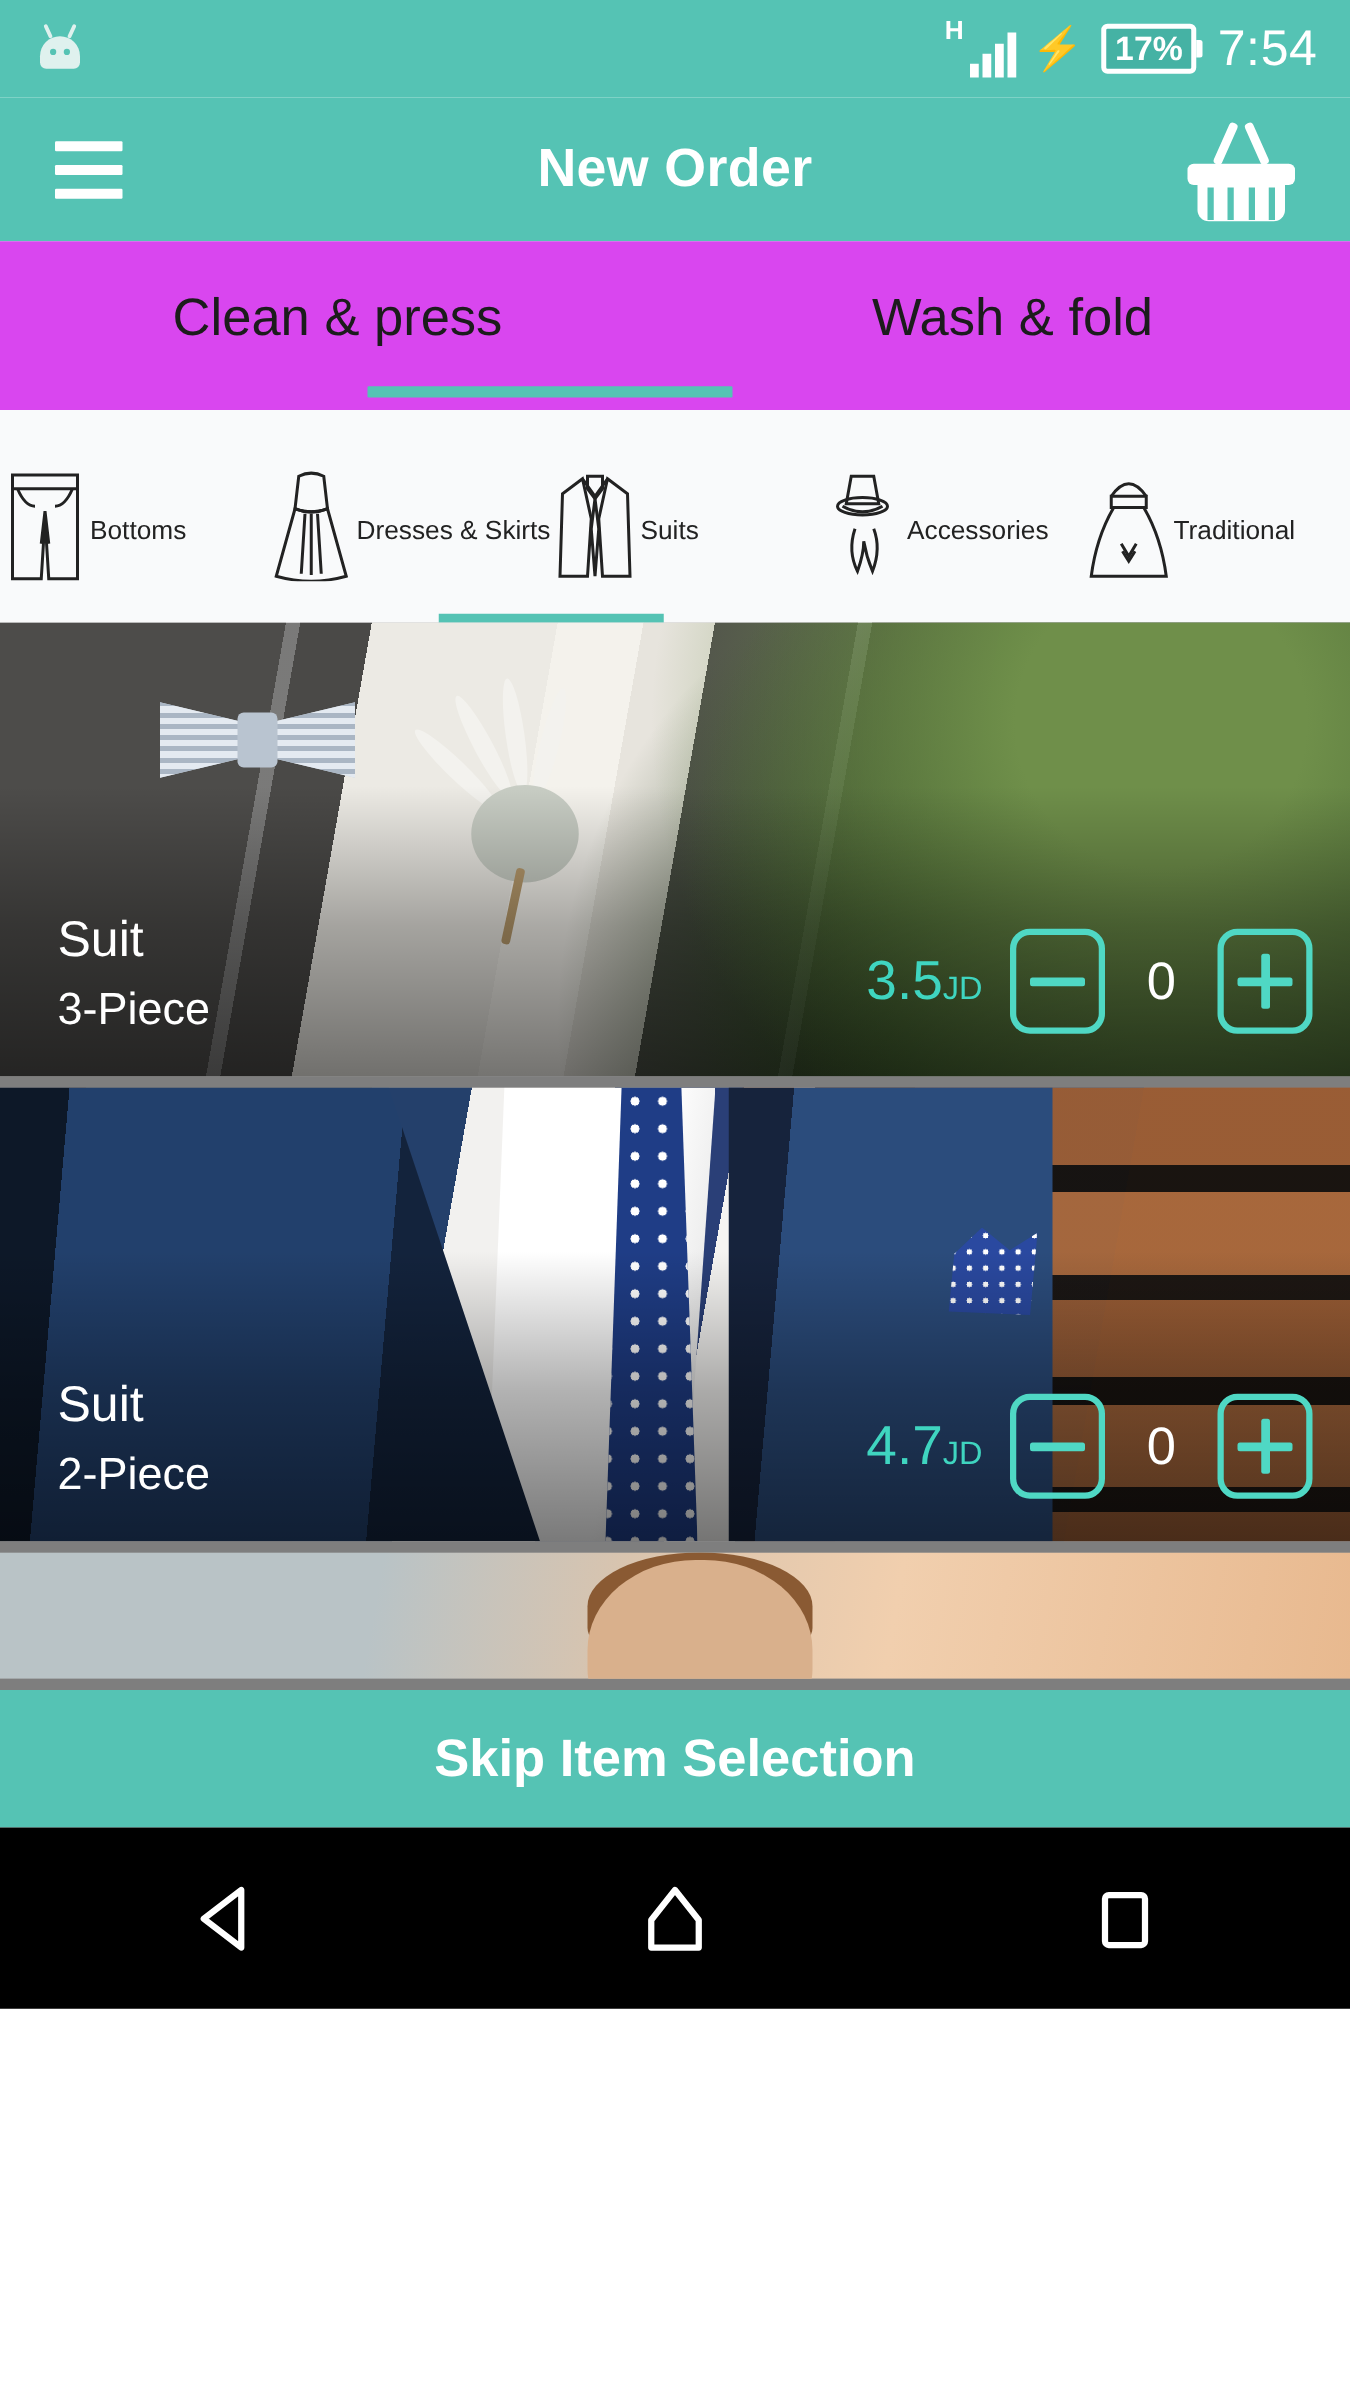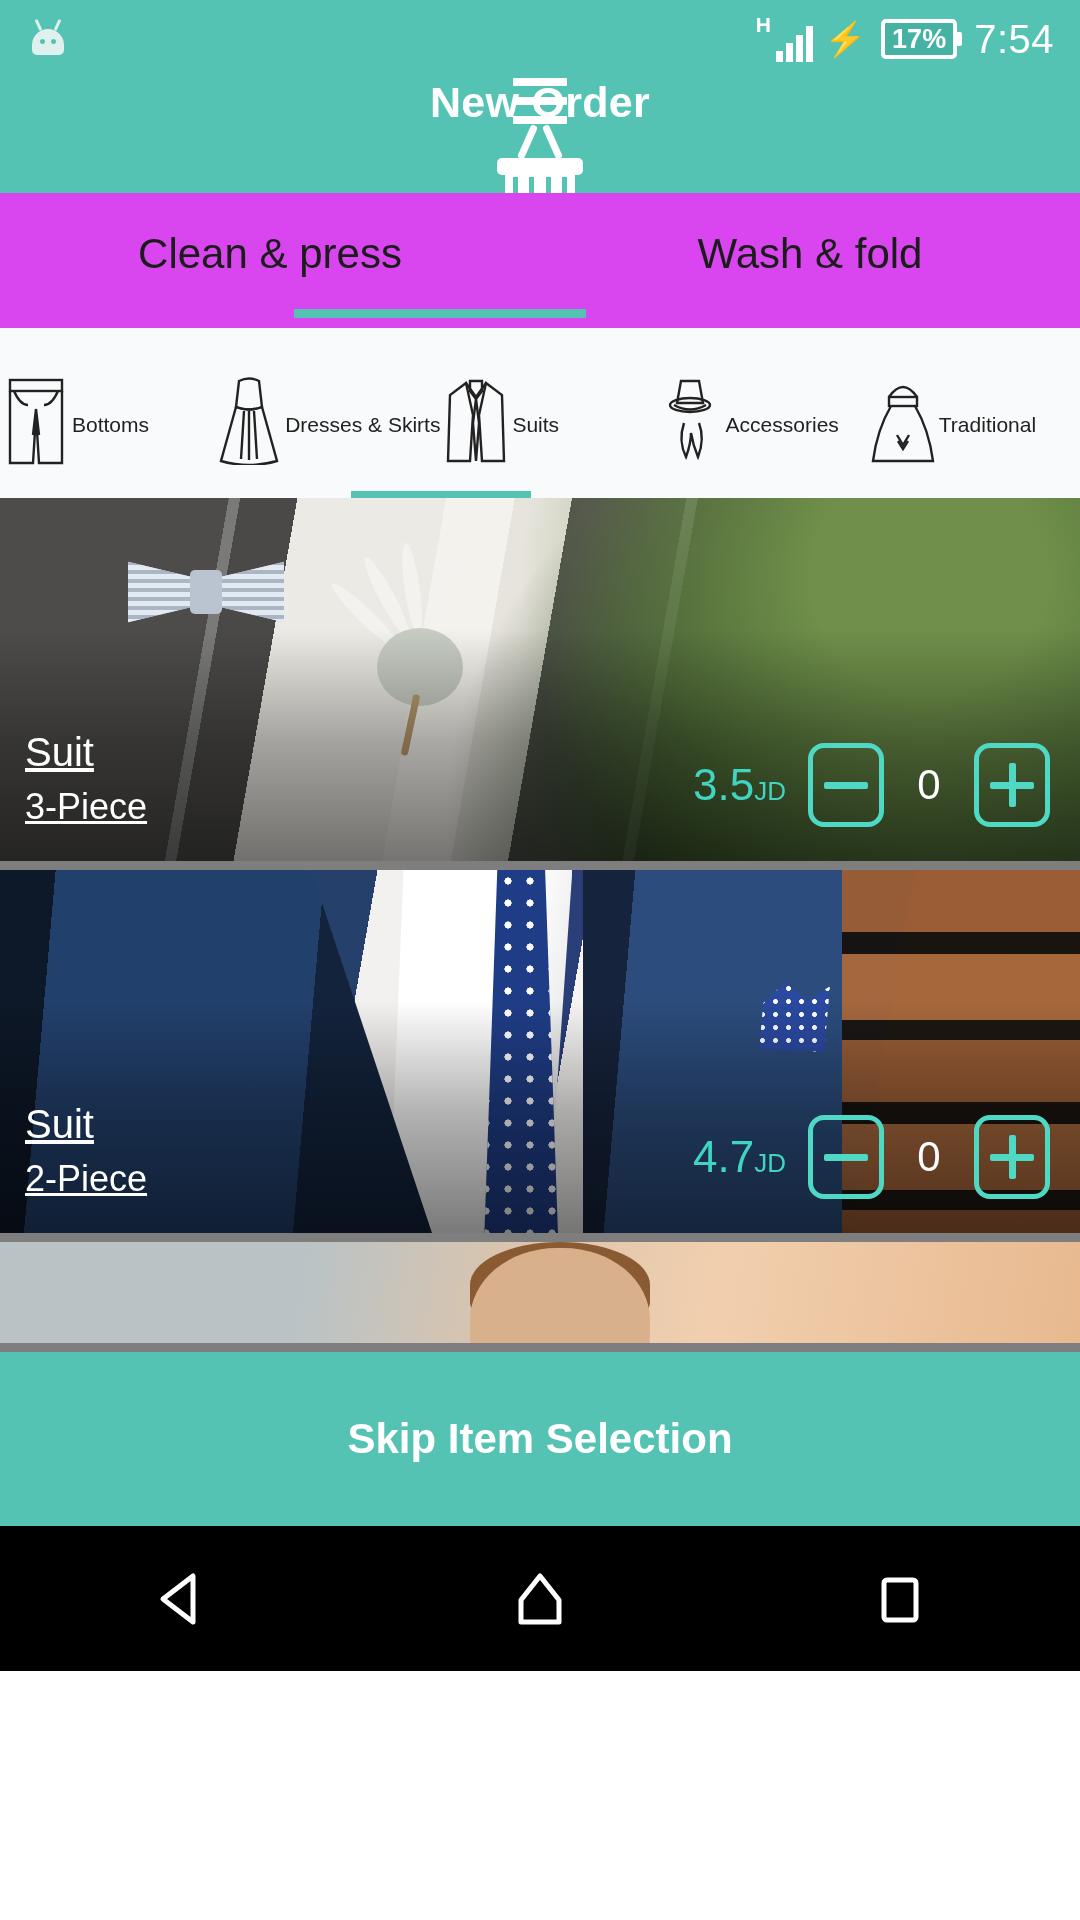--- a/index.html
+++ b/index.html
@@ -248,21 +248,21 @@
     position:absolute; left:470px; top:0; width:180px; height:86px;
     background:#8a5a33; border-radius:50% 50% 30% 30%;
   }
 
   .card-scrim{
     position:absolute; left:0; right:0; bottom:0; height:64%;
     background:linear-gradient(180deg, rgba(0,0,0,0) 0%, rgba(0,0,0,.30) 48%, rgba(0,0,0,.52) 100%);
   }
 
   .card-info{
-    position:absolute; left:25px; bottom:28px; color:#fff;text-decoration:underline;
+    position:absolute; left:46px; bottom:28px; color:#fff;
   }
   .card-title{ font-size:40px; font-weight:400; line-height:1.45; }
   .card-sub{ font-size:36px; font-weight:400; line-height:1.45; }
 
   .card-actions{
     position:absolute; right:30px; bottom:34px;
     display:flex; align-items:center; gap:22px;margin-left:44px;
   }
   .price{ color:#3fd5c0; font-size:44px; font-weight:400; line-height:1; }
   .price .cur{ font-size:26px; }
@@ -271,21 +271,21 @@
     display:flex; align-items:center; justify-content:center; cursor:pointer;
     background:transparent;
   }
   .step-btn .bar-h{ width:44px; height:7px; background:#4fd8c4; border-radius:2px; }
   .step-btn .bar-v{ width:7px; height:44px; background:#4fd8c4; border-radius:2px; position:absolute; }
   .step-btn.plus{ position:relative; }
   .qty{ color:#fff; font-size:42px; min-width:46px; text-align:center; }
 
   
   .skip{
-    height:174px; background:#55c3b4; display:flex;
+    height:110px; background:#55c3b4; display:flex;
     align-items:center; justify-content:center; cursor:pointer;
   }
   .skip span{ color:#fff; font-size:42px; font-weight:700; }
 
   
   .navbar{
     height:145px; background:#000; display:flex;
     align-items:center; justify-content:space-around;
   }
   .nav-btn{ cursor:pointer; display:flex; align-items:center; justify-content:center; width:180px; height:100%; }
@@ -315,21 +315,21 @@
     </div>
     <span class="bolt">⚡</span>
     <div class="battery">
       <span class="body">17%</span>
       <span class="cap"></span>
     </div>
     <span class="clock">7:54</span>
   </div>
 </div>
 
-<div class="appbar" style="position:relative;flex-direction:column;">
+<div class="appbar" style="position:relative;">
   <div class="hamburger">
     <span></span>
       <span></span>
       <span></span>
   </div>
   <div class="appbar-title">New Order</div>
   <div class="basket">
     <span class="handle-l"></span>
       <span class="handle-r"></span>
     <span class="rim"></span>

